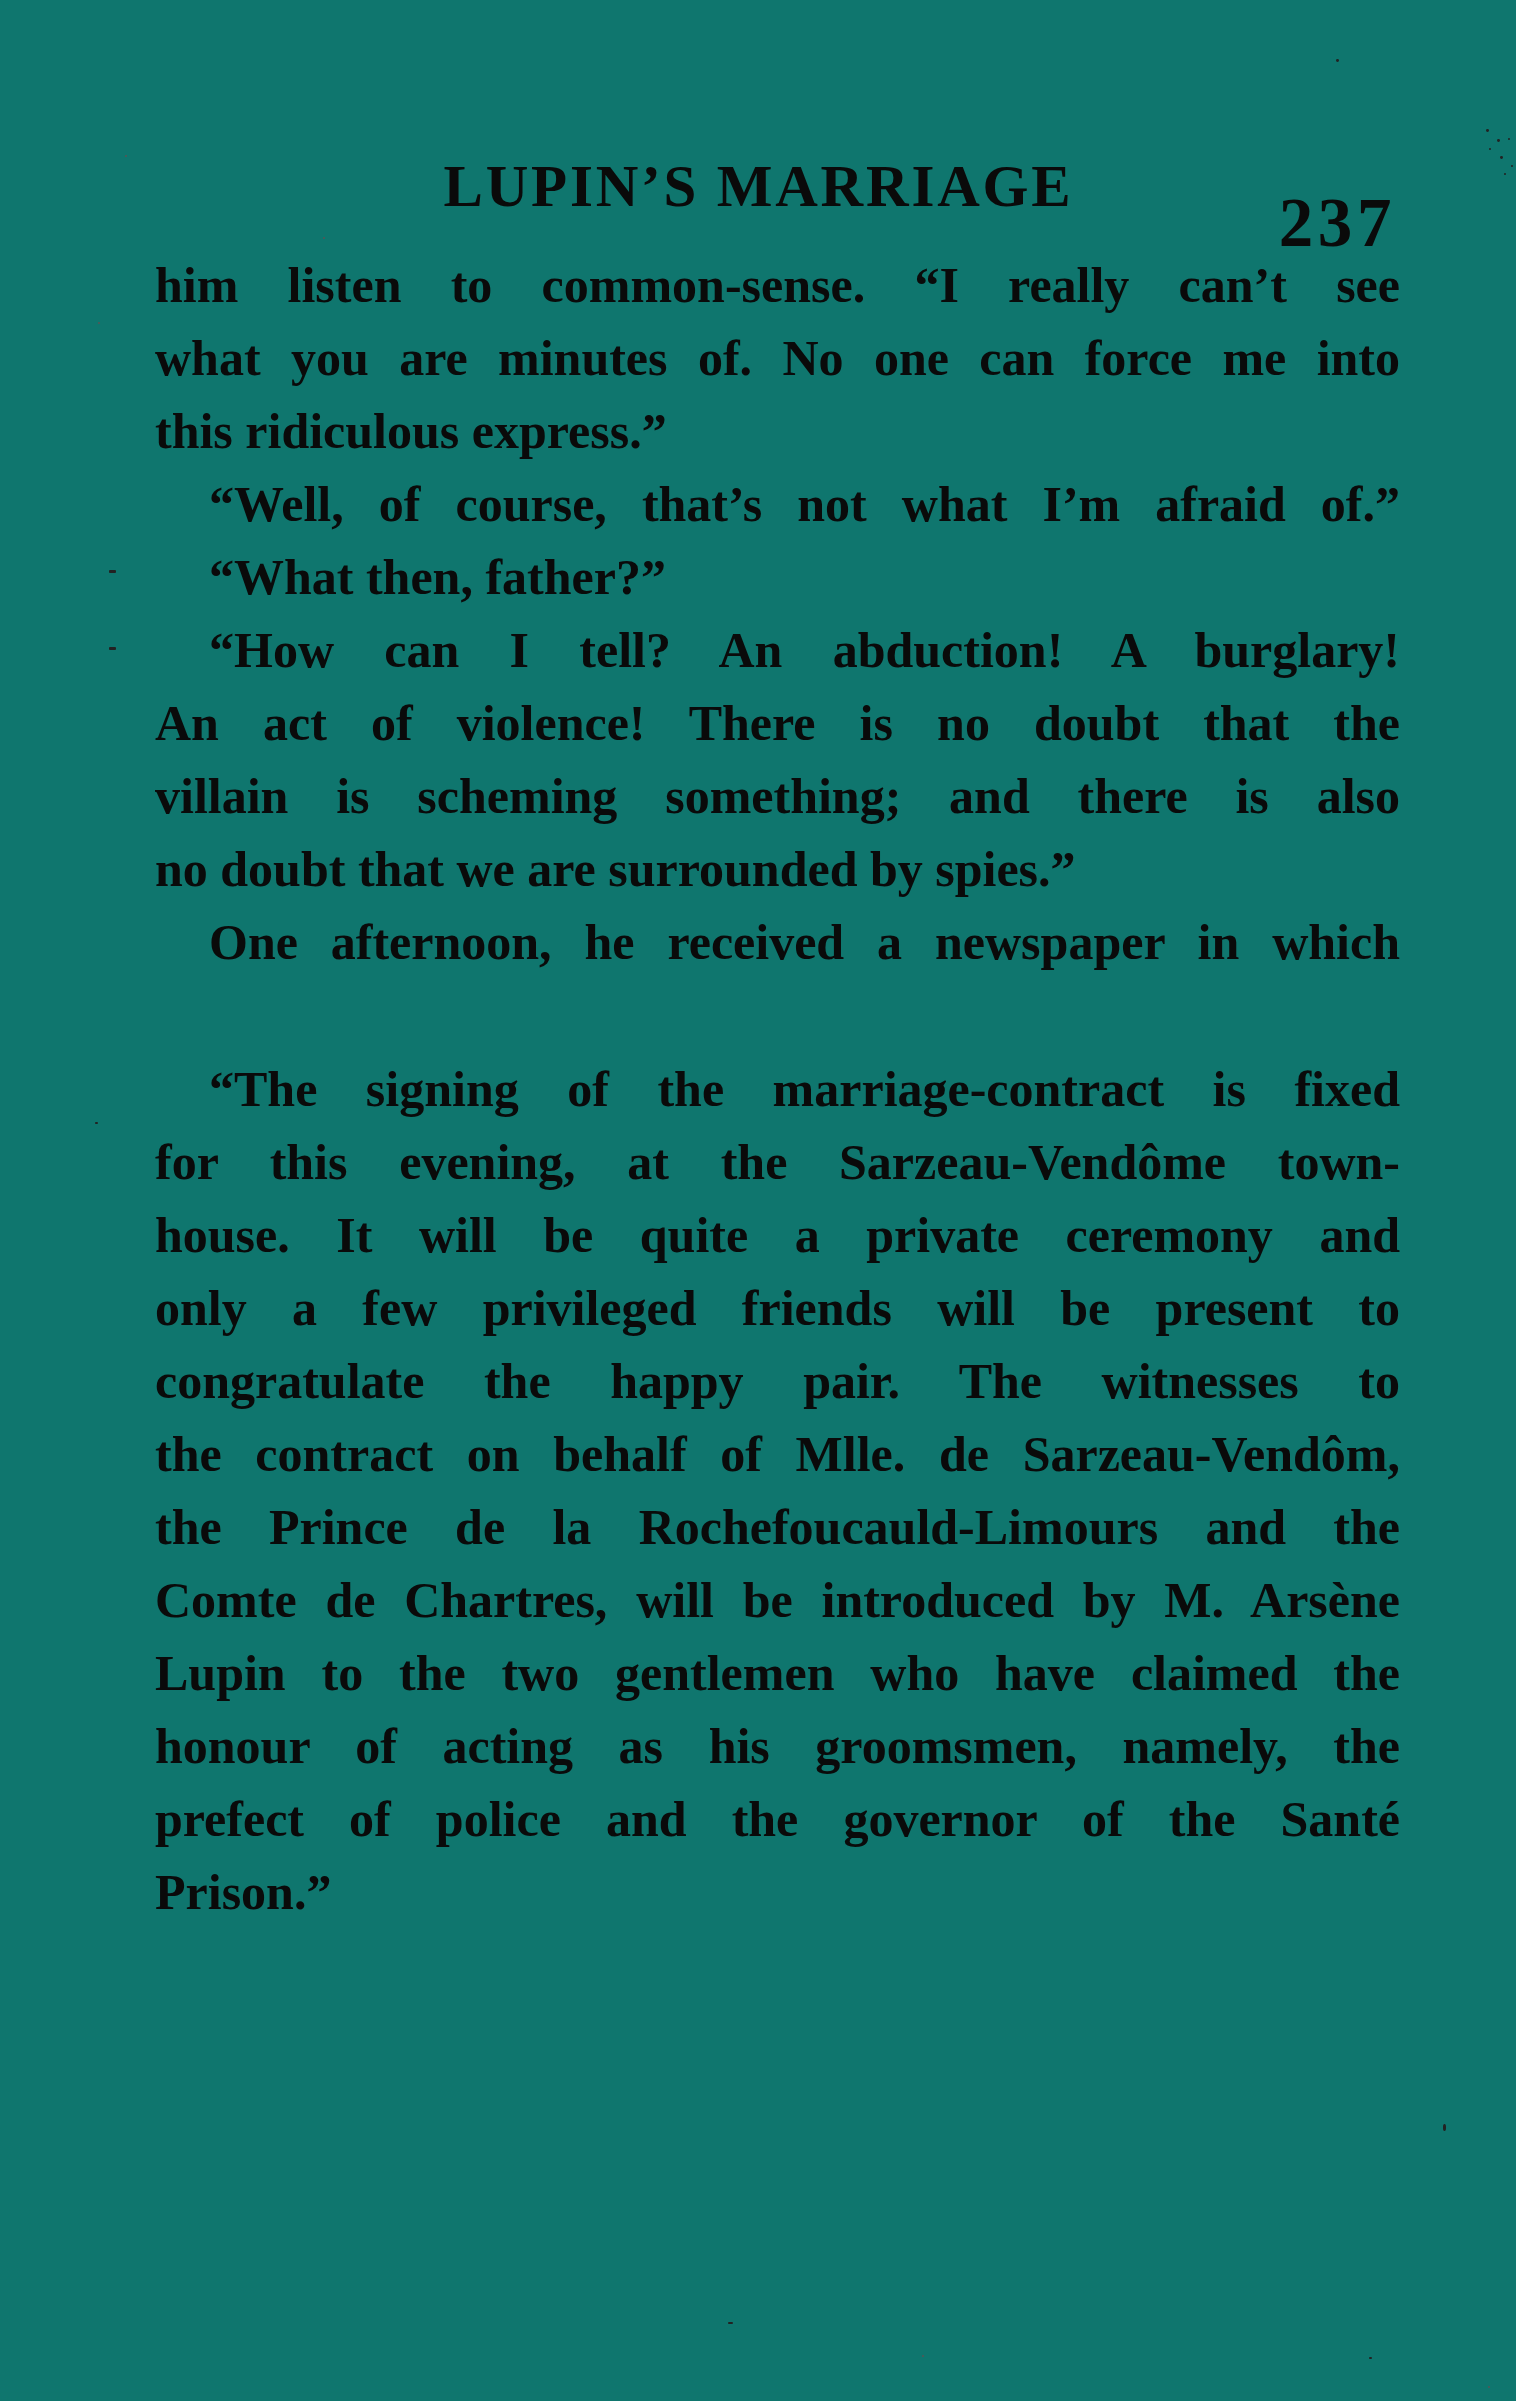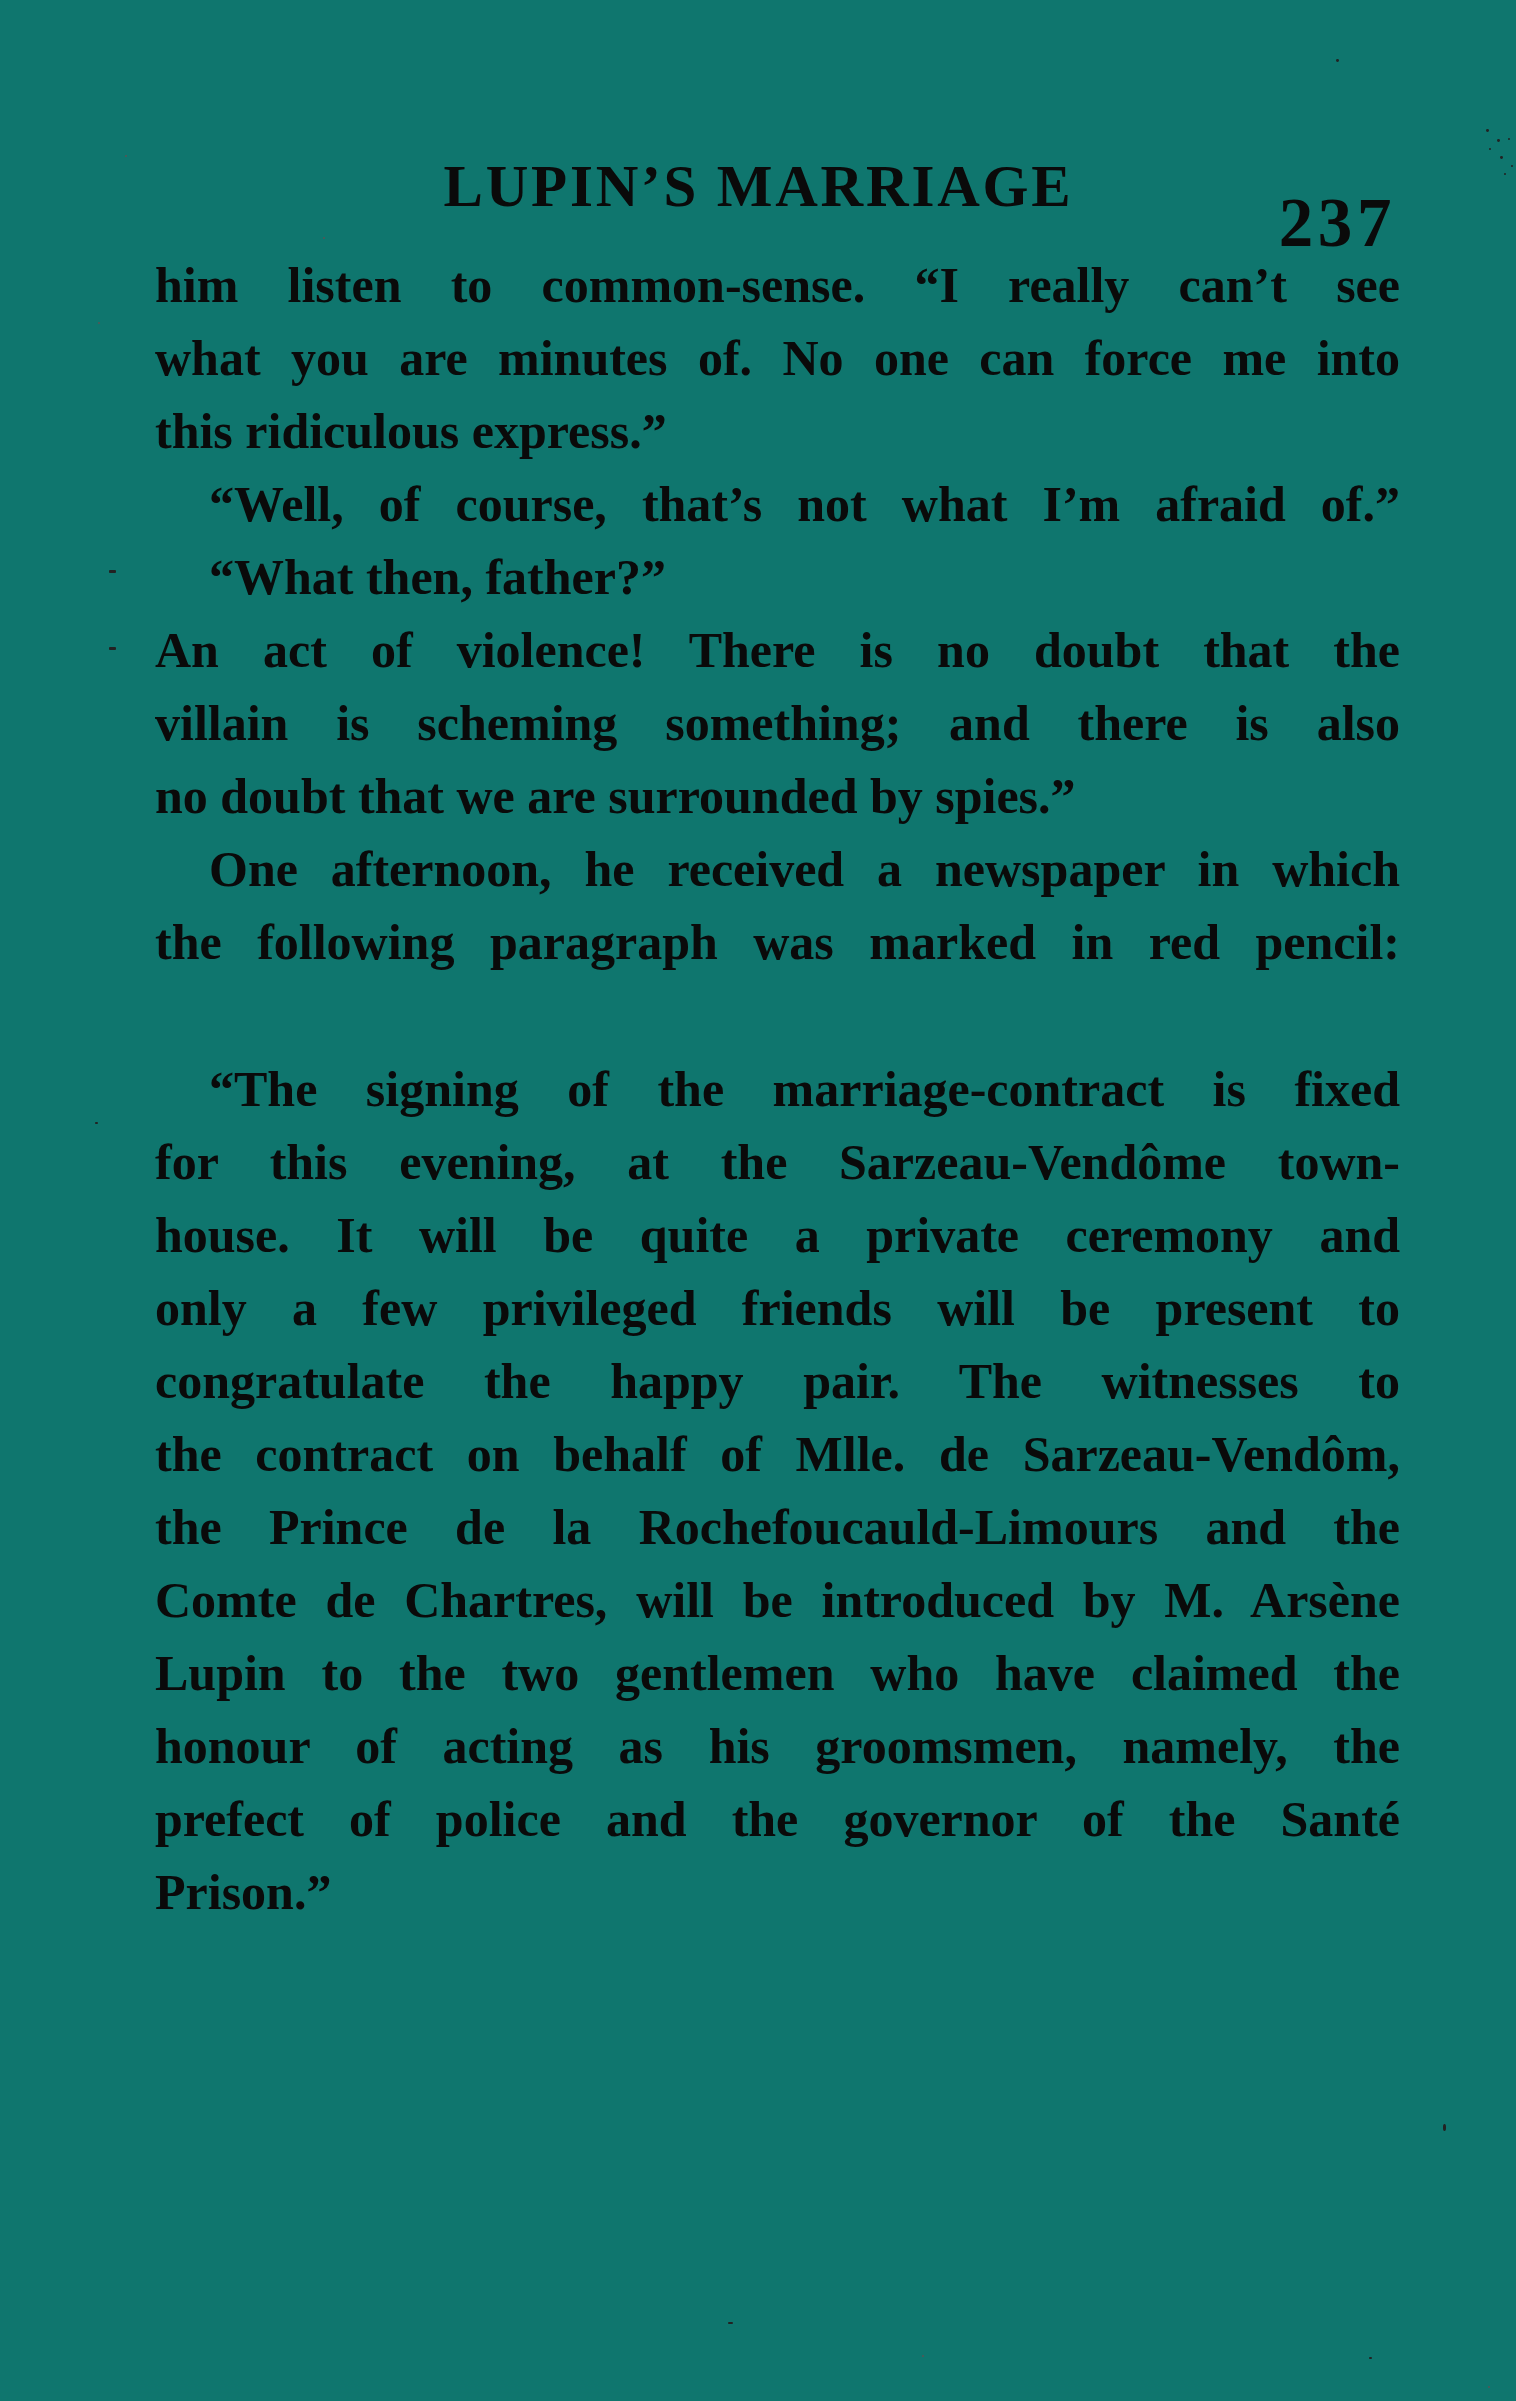--- a/index.html
+++ b/index.html
@@ -75,27 +75,27 @@
         <div class="line j">what you are minutes of.  No one can force me into</div>
         <div class="line">this ridiculous express.”</div>
       </div>
       <div class="para">
         <div class="line j ind">“Well, of course, that’s not what I’m afraid of.”</div>
       </div>
       <div class="para">
         <div class="line ind">“What then, father?”</div>
       </div>
       <div class="para">
+        <div class="line j ind">“How can I tell?  An abduction!  A burglary!</div>
         <div class="line j">An act of violence!  There is no doubt that the</div>
         <div class="line j">villain is scheming something; and there is also</div>
         <div class="line">no doubt that we are surrounded by spies.”</div>
       </div>
       <div class="para">
         <div class="line j ind">One afternoon, he received a newspaper in which</div>
-        <div class="line j">the following paragraph was marked in red pencil:</div>
       </div>
       <div class="para gap">
         <div class="line j ind">“The signing of the marriage-contract is fixed</div>
         <div class="line j">for this evening, at the Sarzeau-Vendôme town-</div>
         <div class="line j">house.  It will be quite a private ceremony and</div>
         <div class="line j">only a few privileged friends will be present to</div>
         <div class="line j">congratulate the happy pair.  The witnesses to</div>
         <div class="line j">the contract on behalf of Mlle. de Sarzeau-Vendôm,</div>
         <div class="line j">the Prince de la Rochefoucauld-Limours and the</div>
         <div class="line j">Comte de Chartres, will be introduced by M. Arsène</div>

